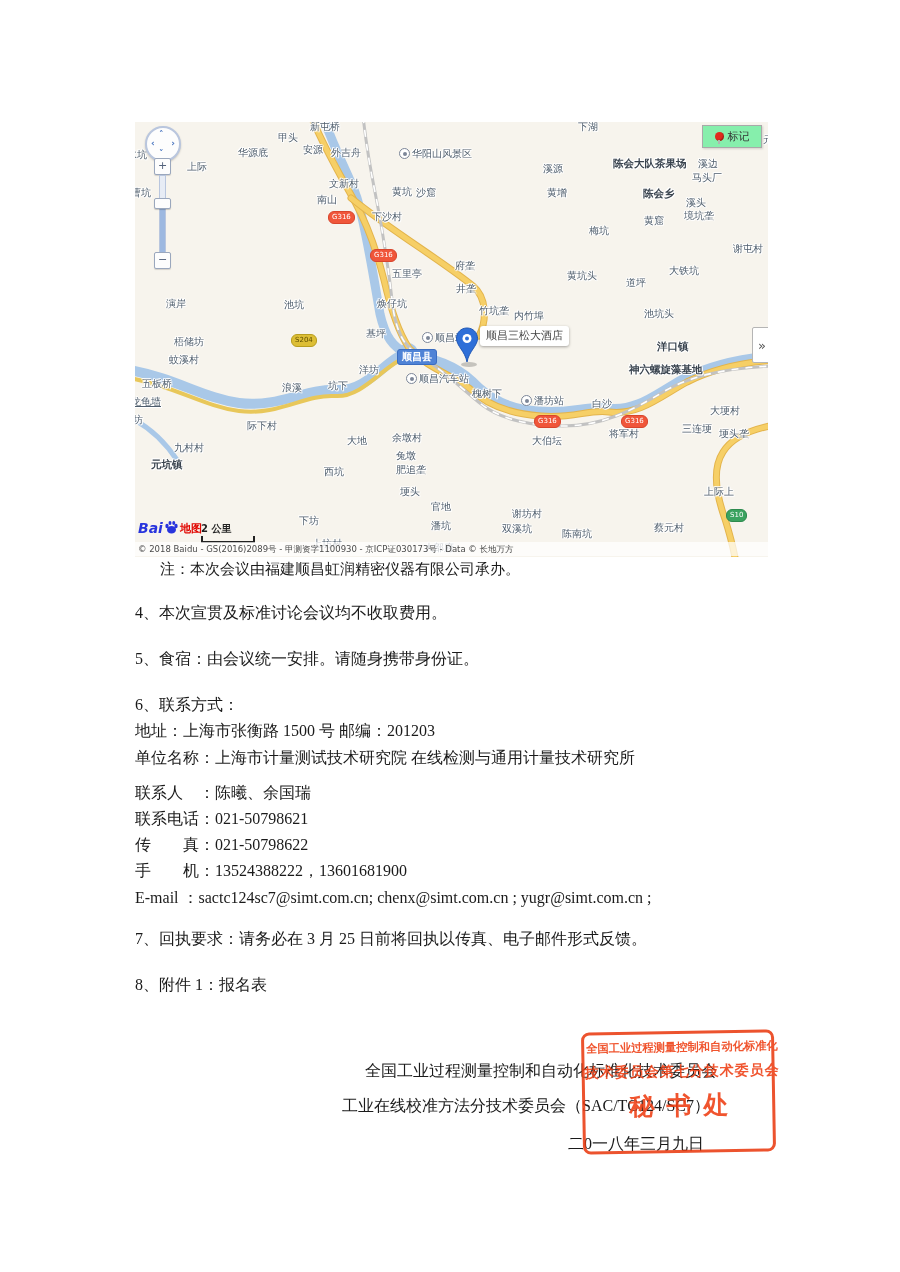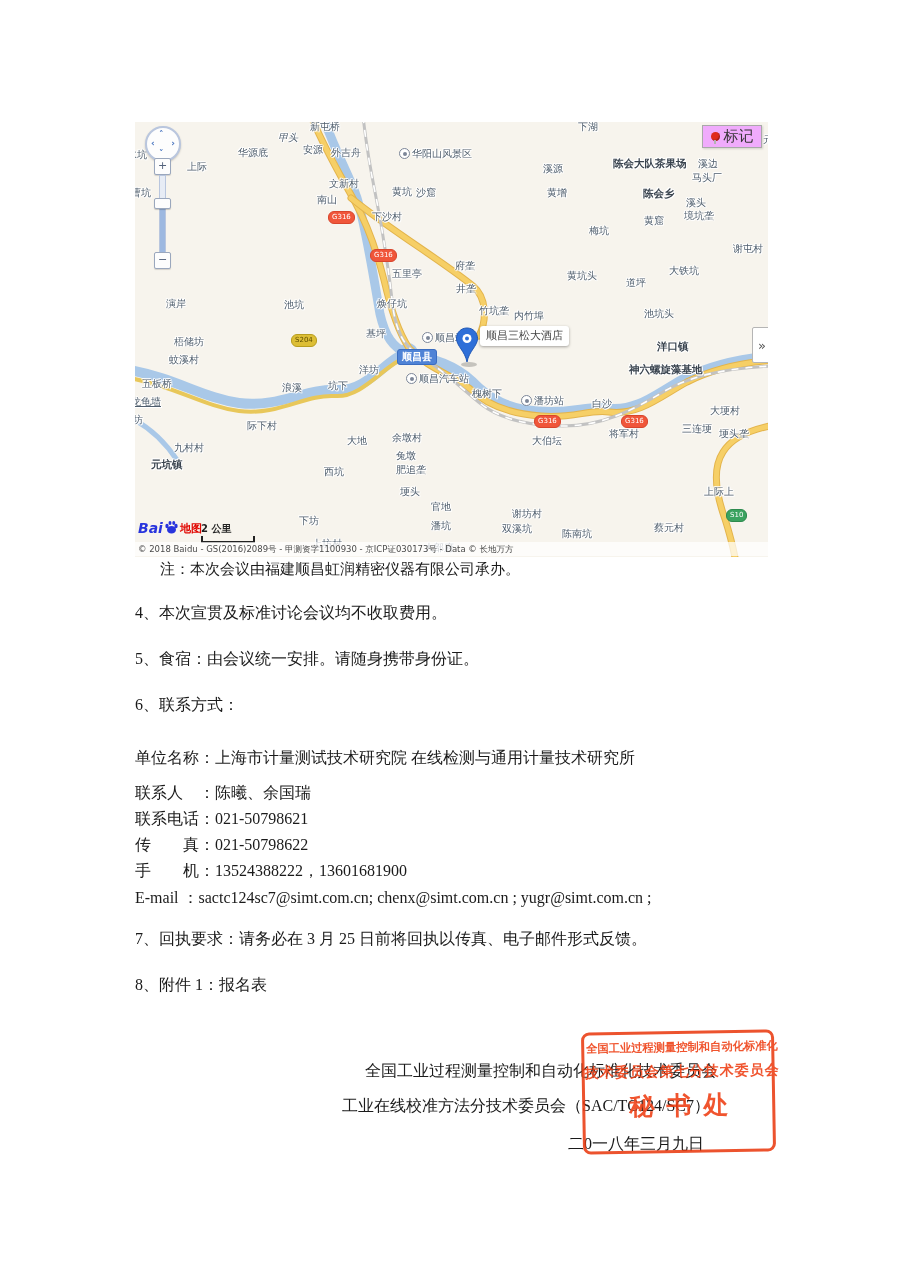--- a/index.html
+++ b/index.html
@@ -18,22 +18,22 @@
   .roadbadge{position:absolute;font-size:7px;font-weight:normal;line-height:1;color:#fff;
              background:#f0563a;border:1px solid #d8452c;border-radius:6px;padding:2px 3px;}
   .roadbadge.s204{background:#ddbe35;border-color:#b89e20;color:#5f4e00;}
   .roadbadge.s10{background:#3ba360;border-color:#2d8a4e;color:#fff;}
   .citybadge{position:absolute;left:262px;top:227px;background:#4f83d6;border:1px solid #3a6cc0;
              color:#fff;font-size:10px;font-weight:bold;padding:2px 4px;border-radius:3px;line-height:1;}
   .bubble{position:absolute;left:345px;top:204px;width:89px;height:20px;background:#fff;border-radius:3px;
           box-shadow:0 1px 3px rgba(0,0,0,.35);font-size:11px;color:#444;text-align:center;line-height:20px;}
   .pin{position:absolute;left:320px;top:205px;width:24px;height:38px;}
   .pinshadow{position:absolute;left:326px;top:240px;width:16px;height:5px;border-radius:50%;background:rgba(0,0,0,.2);}
-  .markbtn{position:absolute;left:567px;top:3px;width:58px;height:21px;background:#f0abfc;border:1px solid #a9a9a9;
-           box-shadow:1px 1px 2px rgba(0,0,0,.15);font-size:15px;color:#333;display:flex;align-items:center;justify-content:center;gap:4px;}
+  .markbtn{position:absolute;left:567px;top:3px;width:58px;height:21px;background:#86efac;border:1px solid #a9a9a9;
+           box-shadow:1px 1px 2px rgba(0,0,0,.15);font-size:11px;color:#333;display:flex;align-items:center;justify-content:center;gap:4px;}
   .redpin{display:inline-block;width:9px;height:9px;border-radius:50%;background:#e02b1d;position:relative;box-shadow:inset -1px -1px 1px rgba(0,0,0,.3);}
   .redpin::after{content:"";position:absolute;left:3px;top:8px;width:2px;height:4px;background:#b3b3b3;}
   .expander{position:absolute;left:617px;top:205px;width:18px;height:34px;background:#fff;border:1px solid #b5b5b5;
             border-radius:2px;font-size:13px;color:#555;display:flex;align-items:center;justify-content:center;}
   .compass{position:absolute;left:10px;top:4px;width:32px;height:32px;border-radius:50%;background:#fdfdfd;
            border:2px solid #b9c6de;box-shadow:0 1px 2px rgba(0,0,0,.2);}
   .compass span{position:absolute;font-size:9px;color:#4a76c0;font-weight:bold;line-height:1;}
   .c-n{left:12px;top:2px;} .c-s{left:12px;bottom:2px;} .c-w{left:4px;top:11px;} .c-e{right:4px;top:11px;}
   .zbtn{position:absolute;width:15px;height:15px;background:#fdfdfd;border:1px solid #9aa7bd;border-radius:2px;
         font-size:11px;color:#53627c;text-align:center;line-height:13px;box-shadow:0 1px 1px rgba(0,0,0,.15);}
@@ -87,21 +87,21 @@
       <path d="M -6,256 C 40,264 68,284 104,289 C 144,294 170,272 200,274 C 228,276 250,242 270,236" fill="none" stroke="#e8c75a" stroke-width="4" stroke-linecap="round"></path>
 
       <path d="M 228,-6 C 232,30 236,50 240,70 C 248,110 254,150 258,186 C 262,212 270,224 280,230" fill="none" stroke="#c2c2c2" stroke-width="3"></path>
       <path d="M 228,-6 C 232,30 236,50 240,70 C 248,110 254,150 258,186 C 262,212 270,224 280,230" fill="none" stroke="#ffffff" stroke-width="1.6" stroke-dasharray="7 7"></path>
       <path d="M 280,230 C 308,248 326,266 346,282 C 366,298 398,304 428,304 C 468,304 498,288 528,270 C 558,252 600,245 642,244" fill="none" stroke="#c2c2c2" stroke-width="3"></path>
       <path d="M 280,230 C 308,248 326,266 346,282 C 366,298 398,304 428,304 C 468,304 498,288 528,270 C 558,252 600,245 642,244" fill="none" stroke="#ffffff" stroke-width="1.6" stroke-dasharray="7 7"></path>
     </svg>
 
     <div id="labels-layer">
         <div class="maplabel" style="left: 175px; top: 0px;">新屯桥</div>
-        <div class="maplabel" style="left: 143px; top: 11px; font-style: italic;">甲头</div>
+        <div class="maplabel" style="left: 143px; top: 11px;">甲头</div>
         <div class="maplabel" style="left: 168px; top: 23px;">安源</div>
         <div class="maplabel" style="left: 196px; top: 26px;">外吉舟</div>
         <div class="maplabel" style="left: 103px; top: 26px;">华源底</div>
         <div class="maplabel" style="left: 52px; top: 40px;">上际</div>
         <div class="maplabel" style="left: -8px; top: 28px;">水坑</div>
         <div class="maplabel" style="left: -4px; top: 66px;">曹坑</div>
         <div class="maplabel" style="left: 264px; top: 26px;"><span class="mapicon"></span>华阳山风景区</div>
         <div class="maplabel" style="left: 194px; top: 57px;">文新村</div>
         <div class="maplabel" style="left: 257px; top: 65px;">黄坑</div>
         <div class="maplabel" style="left: 281px; top: 66px;">沙窟</div>
@@ -231,20 +231,21 @@
       <div class="scalebar"></div>
     </div>
 
     <div class="copyright">© 2018 Baidu - GS(2016)2089号 - 甲测资字1100930 - 京ICP证030173号 - Data © 长地万方</div>
   </div>
 
   <div class="docline note">注：本次会议由福建顺昌虹润精密仪器有限公司承办。</div>
   <div class="docline p4">4、本次宣贯及标准讨论会议均不收取费用。</div>
   <div class="docline p5">5、食宿：由会议统一安排。请随身携带身份证。</div>
   <div class="docline p6">6、联系方式：</div>
+  <div class="docline addr">地址：上海市张衡路 1500 号    邮编：201203</div>
   <div class="docline unit">单位名称：上海市计量测试技术研究院 在线检测与通用计量技术研究所</div>
   <div class="docline contact">联系人　：陈曦、余国瑞</div>
   <div class="docline tel">联系电话：021-50798621</div>
   <div class="docline fax">传　　真：021-50798622</div>
   <div class="docline mobile">手　　机：13524388222，13601681900</div>
   <div class="docline email">E-mail ：sactc124sc7@simt.com.cn; chenx@simt.com.cn ; yugr@simt.com.cn ;</div>
   <div class="docline p7">7、回执要求：请务必在 3 月 25 日前将回执以传真、电子邮件形式反馈。</div>
   <div class="docline p8">8、附件 1：报名表</div>
   <div class="docline sig1">全国工业过程测量控制和自动化标准化技术委员会</div>
   <div class="docline sig2">工业在线校准方法分技术委员会（SAC/TC124/SC7）</div>

